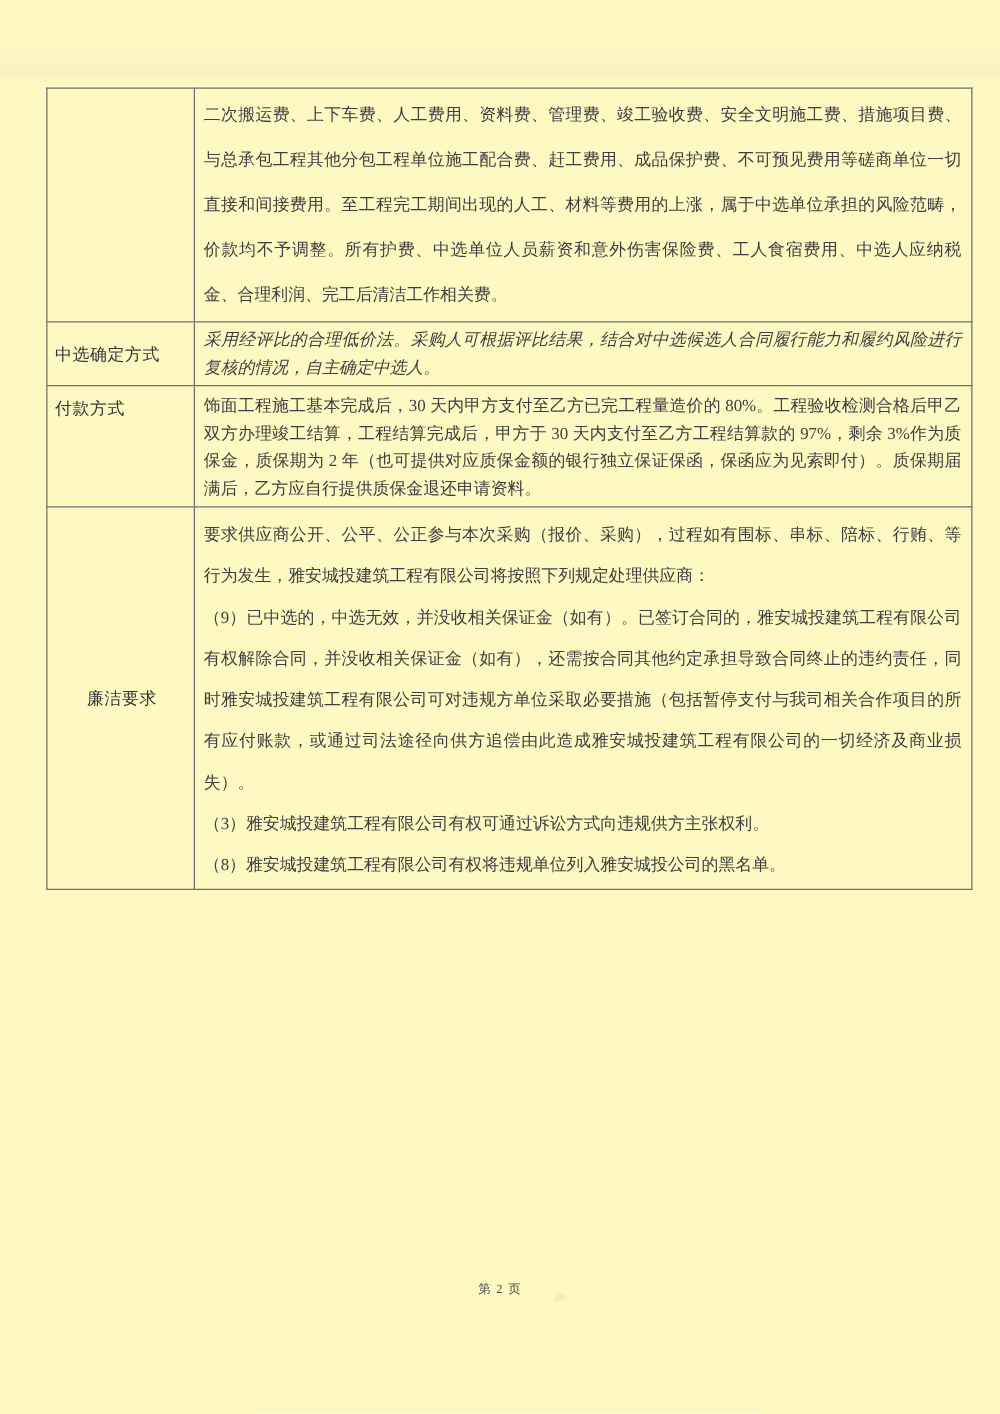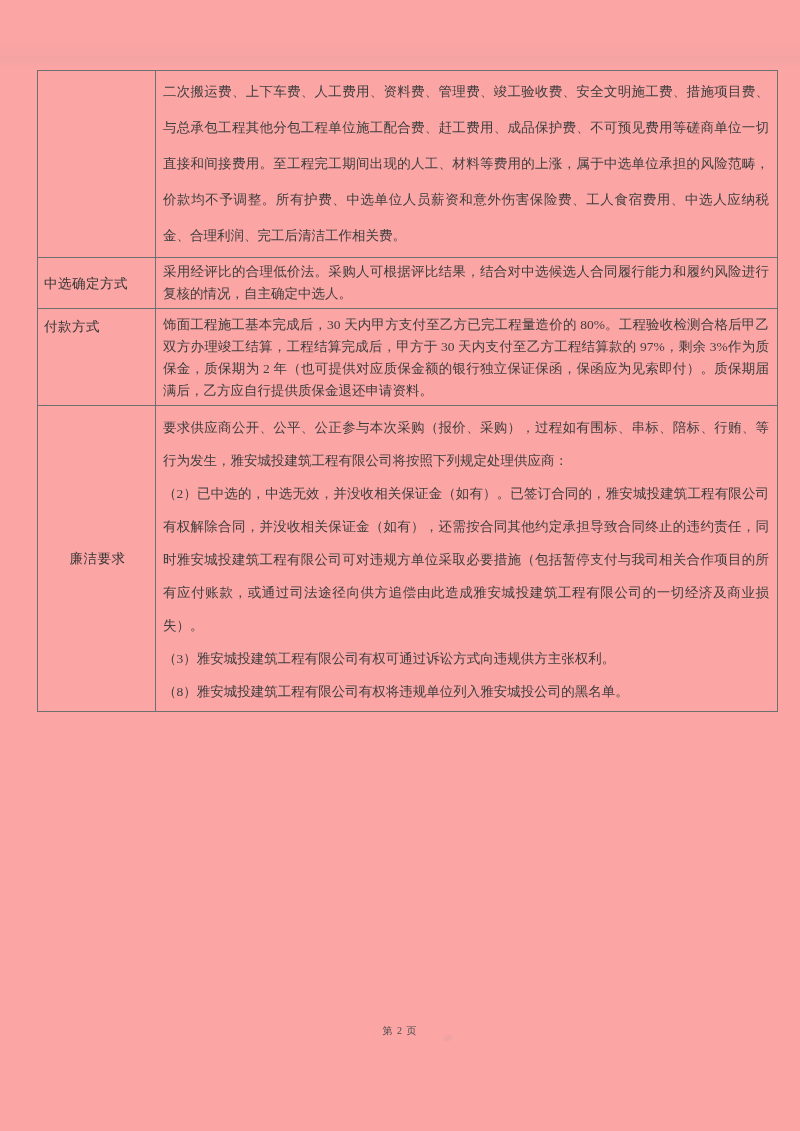--- a/index.html
+++ b/index.html
@@ -3,21 +3,21 @@
 <meta charset="utf-8">
 <style>
   * { margin: 0; padding: 0; box-sizing: border-box; }
   html, body { background: #ffffff; }
   body { width: 800px; height: 1131px; overflow: hidden; }
 
   .page {
     position: relative;
     width: 800px;
     height: 1131px;
-    background: #fca5a5;
+    background: #fef9c3;
     font-family: "Liberation Serif", "DejaVu Serif", serif;
     color: #3e3e3e;
     overflow: hidden;
     padding-left: 24px;
   }
 
   
   .scan-band {
     position: absolute;
     left: 0; top: 38px;
@@ -54,21 +54,21 @@
     padding: 3px 8px 3px 7px;
   }
   .content-cell p { margin: 0; }
 
   
   .row-0 { height: 187px; }
   .row-0 .content-cell { line-height: 36px; }
 
   
   .row-1 { height: 50px; }
-  .row-1 .content-cell { line-height: 22px; }
+  .row-1 .content-cell { line-height: 22px; font-style: italic; }
 
   
   .row-2 { height: 86px; }
   .row-2 .content-cell { line-height: 22px; padding-top: 5px; margin-top: 16px; }
   .row-2 .label-cell { vertical-align: top; padding-top: 9px; margin-top: 30px; }
 
   
   .row-3 { height: 298px; }
   .row-3 .content-cell { line-height: 33px; padding-top: 5px; }
   .row-3 .label-cell { text-align: center; }
@@ -119,21 +119,21 @@
         <tr class="row-2">
           <td class="label-cell">付款方式</td>
           <td class="content-cell">
             <p>饰面工程施工基本完成后，30 天内甲方支付至乙方已完工程量造价的 80%。工程验收检测合格后甲乙双方办理竣工结算，工程结算完成后，甲方于 30 天内支付至乙方工程结算款的 97%，剩余 3%作为质保金，质保期为 2 年（也可提供对应质保金额的银行独立保证保函，保函应为见索即付）。质保期届满后，乙方应自行提供质保金退还申请资料。</p>
           </td>
         </tr>
         <tr class="row-3">
           <td class="label-cell">廉洁要求</td>
           <td class="content-cell">
             <p>要求供应商公开、公平、公正参与本次采购（报价、采购），过程如有围标、串标、陪标、行贿、等行为发生，雅安城投建筑工程有限公司将按照下列规定处理供应商：</p>
-            <p>（2）已中选的，中选无效，并没收相关保证金（如有）。已签订合同的，雅安城投建筑工程有限公司有权解除合同，并没收相关保证金（如有），还需按合同其他约定承担导致合同终止的违约责任，同时雅安城投建筑工程有限公司可对违规方单位采取必要措施（包括暂停支付与我司相关合作项目的所有应付账款，或通过司法途径向供方追偿由此造成雅安城投建筑工程有限公司的一切经济及商业损失）。</p>
+            <p>（9）已中选的，中选无效，并没收相关保证金（如有）。已签订合同的，雅安城投建筑工程有限公司有权解除合同，并没收相关保证金（如有），还需按合同其他约定承担导致合同终止的违约责任，同时雅安城投建筑工程有限公司可对违规方单位采取必要措施（包括暂停支付与我司相关合作项目的所有应付账款，或通过司法途径向供方追偿由此造成雅安城投建筑工程有限公司的一切经济及商业损失）。</p>
             <p>（3）雅安城投建筑工程有限公司有权可通过诉讼方式向违规供方主张权利。</p>
             <p>（8）雅安城投建筑工程有限公司有权将违规单位列入雅安城投公司的黑名单。</p>
           </td>
         </tr>
       </tbody>
   </table>
 
   <div class="footer">第 2 页</div>
 
   <div class="scan-smudge"></div>

